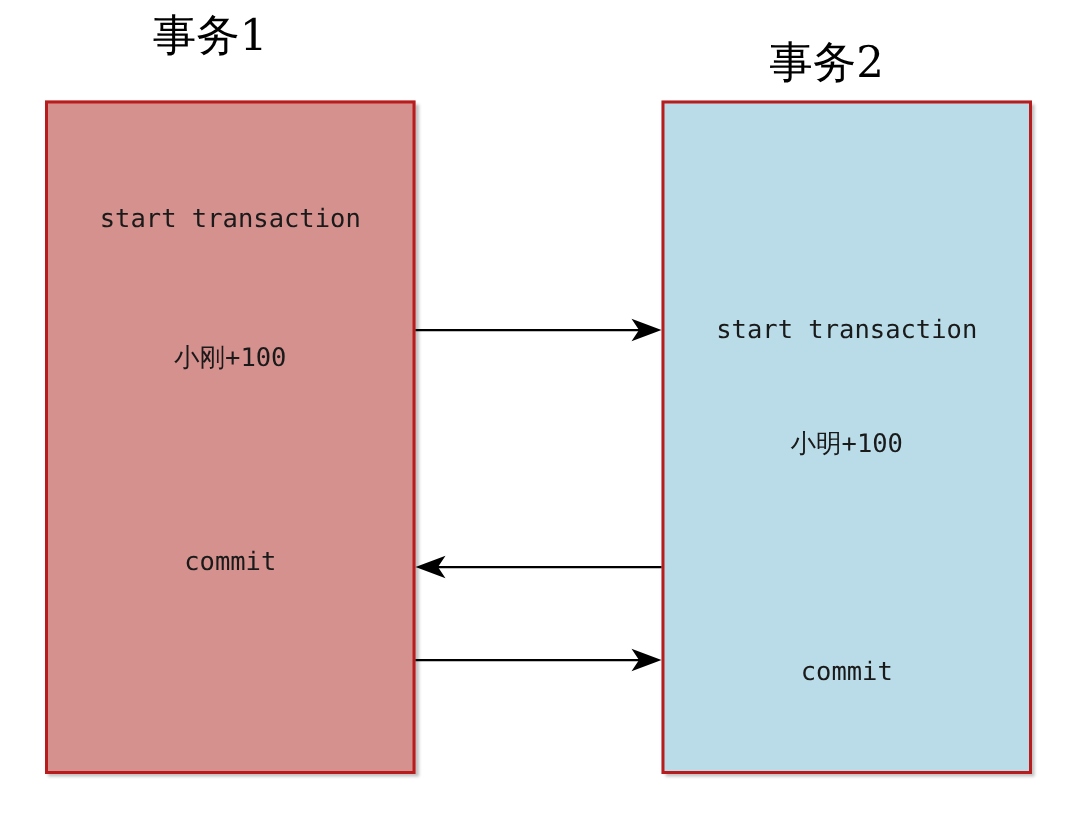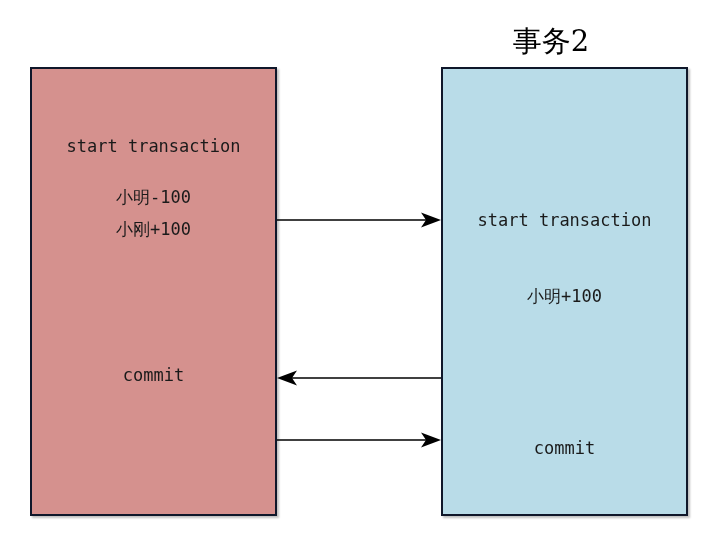--- a/index.html
+++ b/index.html
@@ -22,39 +22,39 @@
     color: #000000;
     white-space: nowrap;
   }
   .title-left  { left: 30px;  top: 6px; }
   .title-right { left: 441px; top: 12px; margin-top: 12px; }
   .box {
     position: absolute;
     top: 67px;
     width: 243px;
     height: 445px;
-    border: 2px solid #0f172a;
+    border: 2px solid #b91c1c;
     box-shadow: 2px 2px 2px rgba(0,0,0,0.25);
   }
   .box-left  { left: 30px;  background: #d5918e; }
   .box-right { left: 441px; background: #b9dce8; }
   .line {
     position: absolute;
     left: 0;
     width: 100%;
     text-align: center;
     font-size: 17px;
     line-height: 21px;
     color: #1a1a1a;
     white-space: nowrap;
   }
   
   .bl-start  { top: 67px; }
   .bl-op1    { top: 118px; }
-  .bl-op2    { top: 150px; }
+  .bl-op2    { top: 160px; }
   .bl-commit { top: 296px; }
   
   .br-start  { top: 141px; }
   .br-op1    { top: 192px; }
   .br-op2    { top: 217px; }
   .br-commit { top: 369px; }
   .arrows {
     position: absolute;
     left: 0;
     top: 0;
@@ -63,26 +63,26 @@
     pointer-events: none;
   }
   .arrows line    { stroke: #000000; stroke-width: 1.5; }
   .arrows polygon { fill: #000000; }
 </style>
 </head>
 <body>
 
 <div class="canvas">
 
+  <div class="title title-left">事务1</div>
 
   <div class="title title-right">事务2</div>
 
   <div class="box box-left" style="background-color: rgb(213, 145, 142);">
     <div class="line bl-start">start transaction</div>
-    <div class="line bl-op1">小明-100</div>
     <div class="line bl-op2">小刚+100</div>
     <div class="line bl-commit">commit</div>
   </div>
 
   <div class="box box-right" style="background-color: rgb(185, 220, 232);">
     <div class="line br-start">start transaction</div>
     <div class="line br-op2">小明+100</div>
     <div class="line br-commit">commit</div>
   </div>
 

